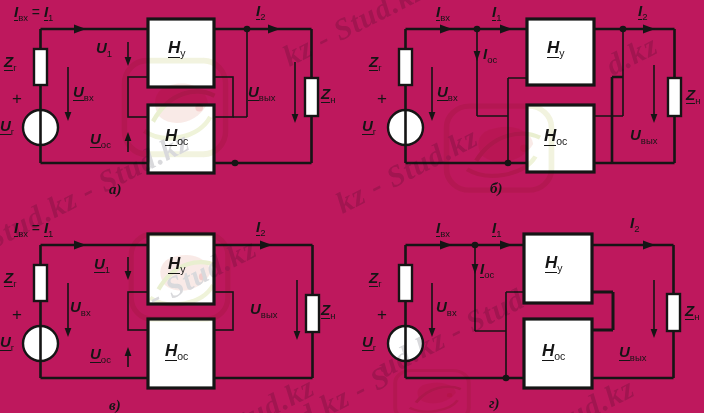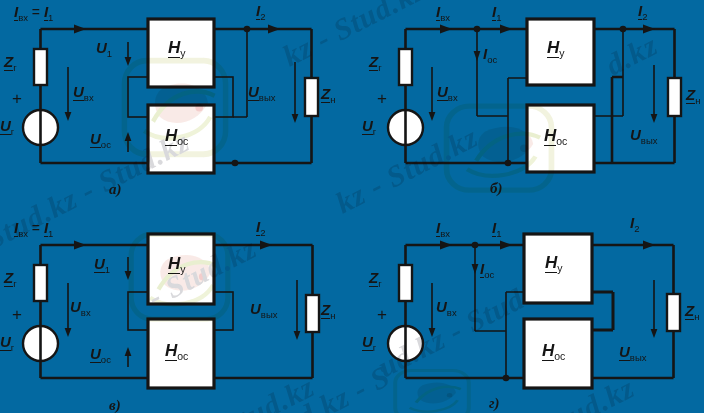--- a/index.html
+++ b/index.html
@@ -1,16 +1,16 @@
 <!DOCTYPE html>
 <html><head>
 <meta charset="utf-8">
 <style>
   html,body{margin:0;padding:0;background:#fff;}
-  #stage{position:relative;width:704px;height:413px;background:#0369a1;overflow:hidden;
+  #stage{position:relative;width:704px;height:413px;background:#be185d;overflow:hidden;
          font-family:"Liberation Sans",sans-serif;}
   #circuit{position:absolute;left:0;top:0;}
   .w{stroke:#151515;stroke-width:2.6;fill:none;}
   .w3{stroke:#151515;stroke-width:3;fill:none;}
   .t{stroke:#151515;stroke-width:1.6;fill:none;}
   .bx{fill:#ffffff;stroke:#151515;stroke-width:3.2;}
   .cmp{fill:#ffffff;stroke:#151515;stroke-width:2.4;}
   .dot{fill:#151515;}
   .ah{fill:#151515;stroke:none;}
   #labels{position:absolute;left:0;top:0;width:704px;height:413px;}

